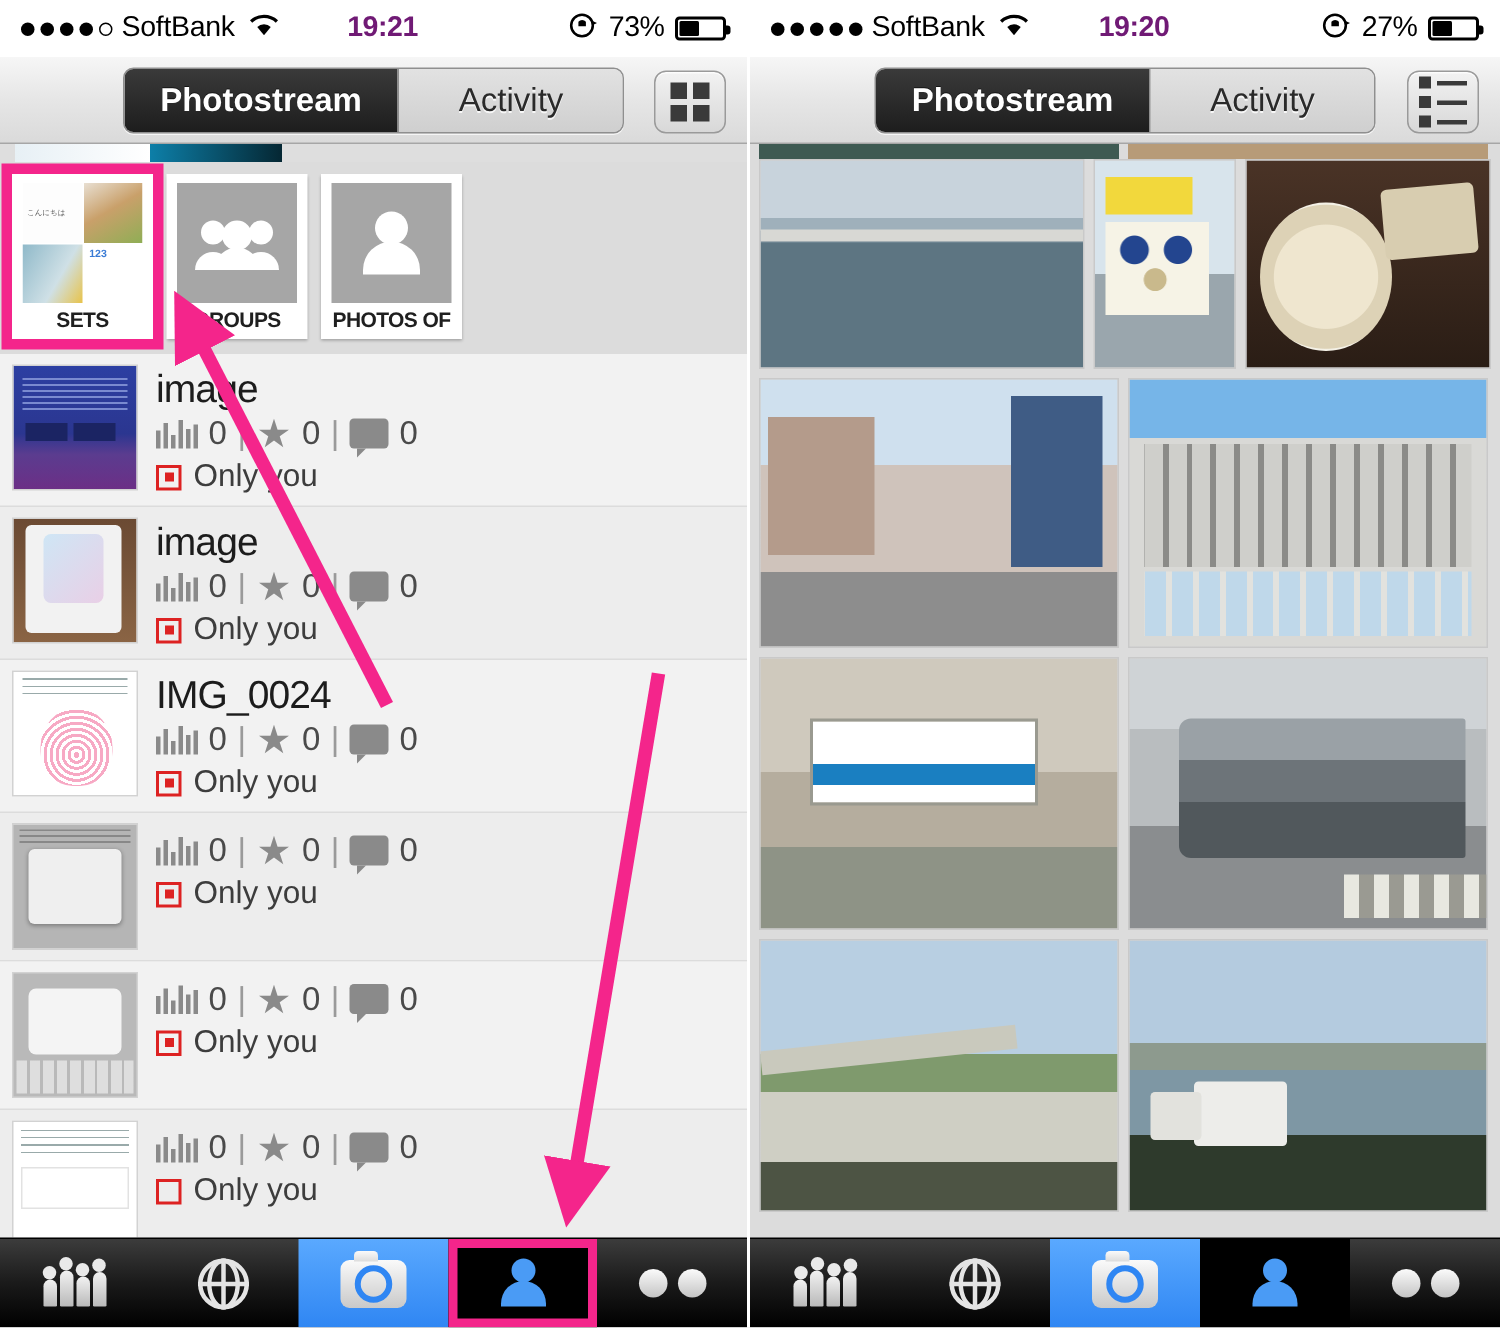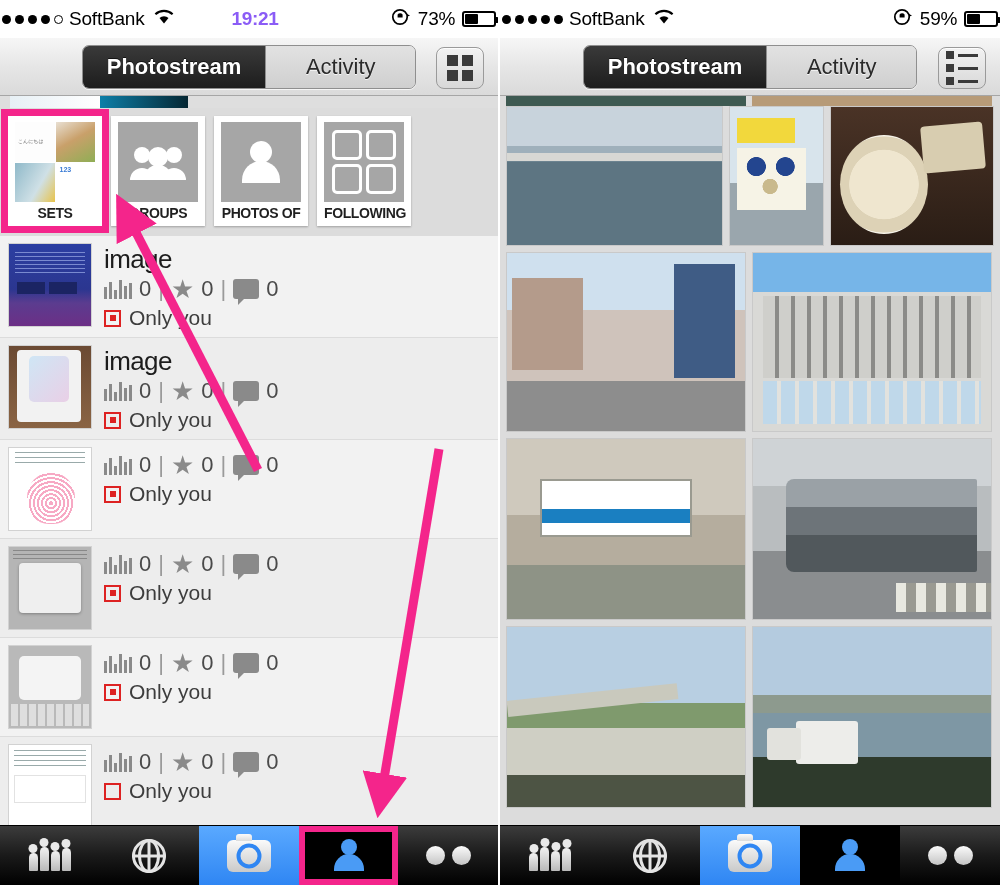--- a/index.html
+++ b/index.html
@@ -9,31 +9,31 @@
     background: #ffffff;
     overflow: hidden;
   }
   .screens { display: flex; width: 1000px; height: 885px; position: relative; }
   .screen { width: 500px; height: 885px; position: relative; background: #dedede; overflow: hidden; }
   .screen.left { border-right: 2px solid #ffffff; }
 
   
   .statusbar {
     height: 38px; background: #fff; display: flex; align-items: center;
-    padding: 0 2px; position: relative; flex: 0 0 auto;
+    padding: 0 14px; position: relative; flex: 0 0 auto;
   }
   .sb-left { display: flex; align-items: center; gap: 6px; }
   .dots { display: flex; align-items: center; gap: 4px; }
   .dot { width: 9px; height: 9px; border-radius: 50%; background: #000; }
   .dot.empty { background: #fff; border: 1.6px solid #000; }
   .carrier { font-size: 19px; color: #000; font-weight: 400; letter-spacing: -0.2px; }
   .wifi { margin-left: 2px; }
   .sb-time {
     position: absolute; left: 0; right: 0; text-align: center;
-    font-size: 19px; font-weight: bold; color: #8b5cf6; letter-spacing: -0.3px; margin-left: 12px;
+    font-size: 19px; font-weight: bold; color: #701a75; letter-spacing: -0.3px; margin-left: 12px;
   }
   .sb-right {
     margin-left: auto; display: flex; align-items: center; gap: 7px;
     position: relative; z-index: 2;
   }
   .battpct { font-size: 19px; color: #000; letter-spacing: -0.3px; }
   .battery { width: 34px; height: 16px; border: 2px solid #000; border-radius: 3px; position: relative; }
   .battery:after {
     content: ""; position: absolute; right: -5px; top: 4px;
     width: 3px; height: 6px; background: #000; border-radius: 0 2px 2px 0;
@@ -332,31 +332,20 @@
         <div class="cat">
           <div class="thumb">
             <div class="person-ic">
                 <span class="head"></span>
                 <span class="body"></span>
               </div>
           </div>
           <div class="lbl">PHOTOS OF</div>
         </div>
 
-        <div class="cat">
-          <div class="thumb">
-            <div class="quad-ic">
-                <i></i>
-                <i></i>
-                <i></i>
-                <i></i>
-              </div>
-          </div>
-          <div class="lbl">FOLLOWING</div>
-        </div>
       </div>
 
       <div class="plist">
 
         <div class="prow">
           <div class="pthumb t-blue"></div>
           <div class="pmeta">
             <div class="ptitle">image</div>
             <div class="pstats">
               <span class="bars-ic">
@@ -410,20 +399,21 @@
                   <i></i>
                 </span>
               <span>Only you</span>
             </div>
           </div>
         </div>
 
         <div class="prow">
           <div class="pthumb t-print"></div>
           <div class="pmeta">
+            <div class="ptitle">IMG_0024</div>
             <div class="pstats">
               <span class="bars-ic">
                   <i style="height:12px"></i>
                   <i style="height:17px"></i>
                   <i style="height:9px"></i>
                   <i style="height:19px"></i>
                   <i style="height:13px"></i>
                   <i style="height:16px"></i>
                 </span>
               <span>0</span>
@@ -588,29 +578,30 @@
             <i class="dot"></i>
         </span>
         <span class="carrier">SoftBank</span>
         <span class="wifi">
           <svg width="22" height="16" viewBox="0 0 22 16">
               <path d="M11 14.5 L6.5 9 a6.4 6.4 0 0 1 9 0 Z" fill="#000"></path>
               <path d="M2.4 5.3 a12.6 12.6 0 0 1 17.2 0" stroke="#000" stroke-width="2.2" fill="none"></path>
             </svg>
         </span>
       </div>
+      <div class="sb-time">19:20</div>
       <div class="sb-right">
         <span>
           <svg width="20" height="20" viewBox="0 0 20 20">
               <circle cx="9" cy="10" r="7.2" stroke="#000" stroke-width="1.7" fill="none"></circle>
               <path d="M6.6 7.5 a3.2 3.2 0 0 1 5 0 v3 h-5 z" fill="#000"></path>
               <path d="M16 7 l3 1.4 -3 1.4 z" fill="#000"></path>
             </svg>
         </span>
-        <span class="battpct">59%</span>
+        <span class="battpct">27%</span>
         <span class="battery">
             <i class="battfill" style="width:13px"></i>
           </span>
       </div>
     </div>
 
     <div class="navbar">
       <div class="segmented">
         <div class="seg active">Photostream</div>
         <div class="seg">Activity</div>

